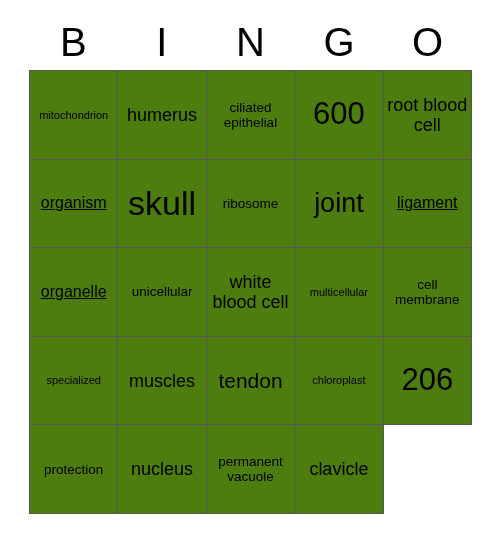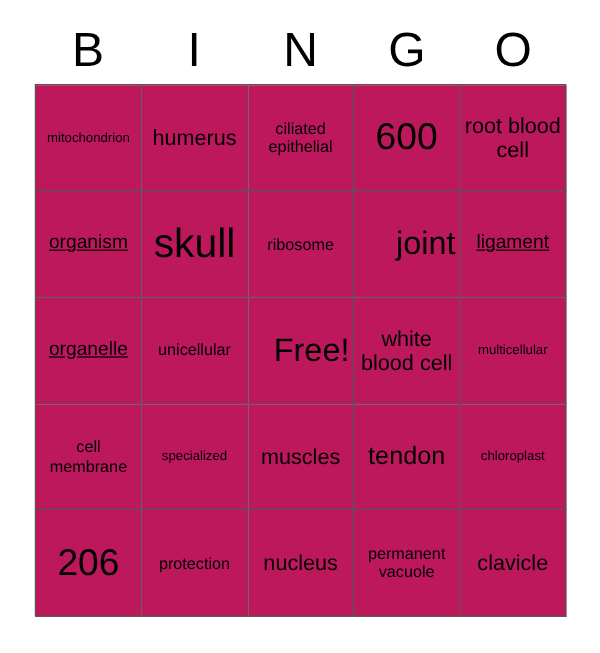--- a/index.html
+++ b/index.html
@@ -56,36 +56,36 @@
   .cell {
     box-sizing: border-box;
     border-right: 1px solid #555555;
     border-bottom: 1px solid #555555;
     display: flex;
     align-items: center;
     justify-content: center;
     text-align: center;
     padding: 2px 3px;
     overflow: hidden;
-    background: #be185d;
+    background: #4d7c0f;
   }
   .cell span {
     display: block;
     width: 100%;
     line-height: 1.12;
     word-wrap: break-word;
     color: #000000;
   }
   
   .fs-xs  span { font-size: 11px; }
   .fs-s   span { font-size: 13.5px; }
   .fs-m   span { font-size: 16px; text-decoration: underline; }
   .fs-ml  span { font-size: 18px; }
   .fs-l   span { font-size: 21px; }
-  .fs-xl  span { font-size: 27px; text-align: right; }
+  .fs-xl  span { font-size: 27px; }
   .fs-xxl span { font-size: 31px; }
   .fs-huge span { font-size: 34px; text-align: center; }
 </style>
 </head>
 <body>
 
 <div id="card">
 
   <div id="header-row">
     <div class="header-letter">B</div>
@@ -128,23 +128,20 @@
     <div class="cell fs-m">
         <span>ligament</span>
       </div>
 
     <div class="cell fs-m">
         <span>organelle</span>
       </div>
     <div class="cell fs-s">
         <span>unicellular</span>
       </div>
-    <div class="cell fs-xl">
-        <span>Free!</span>
-      </div>
     <div class="cell fs-ml">
         <span>white blood cell</span>
       </div>
     <div class="cell fs-xs">
         <span>multicellular</span>
       </div>
 
     <div class="cell fs-s">
         <span>cell membrane</span>
       </div>

